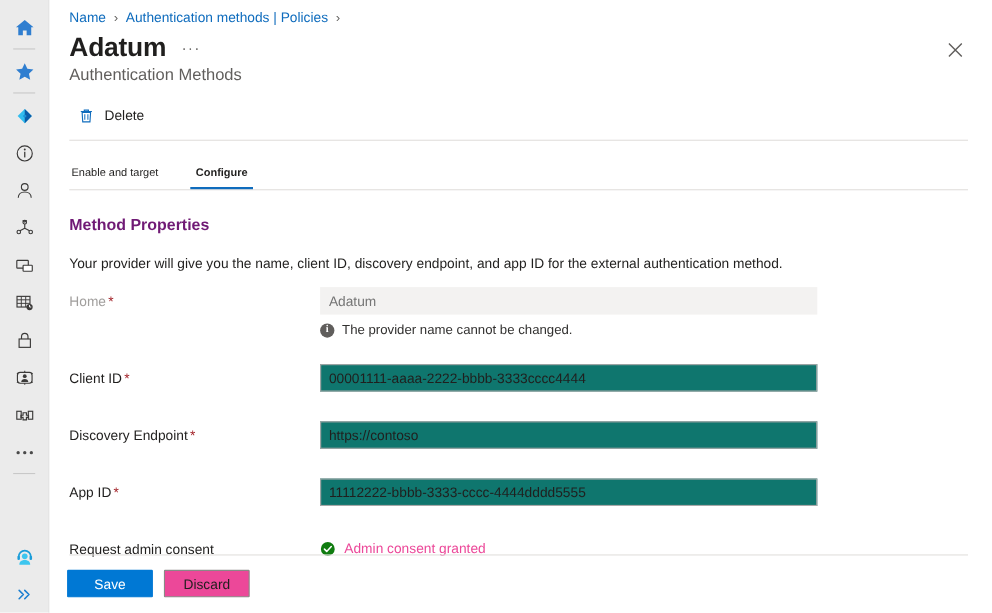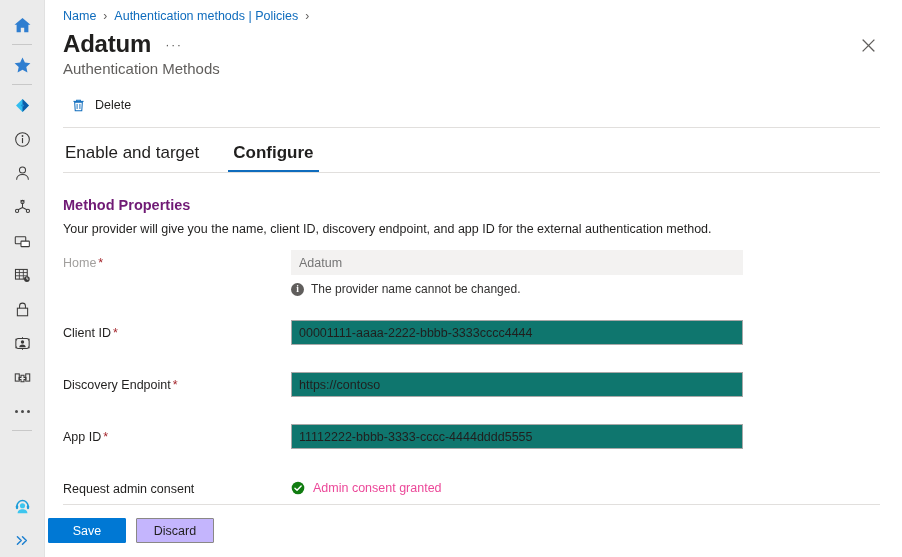--- a/index.html
+++ b/index.html
@@ -79,37 +79,37 @@
   }
 
   .hr-full {
     height: 1px; background: #e1dfdd;
     margin: 6px 22px 0 0;
   }
 
   
   .tabs { display: flex; align-items: flex-end; height: 38px; margin-top: 6px; }
   .tab {
-    font-size: 17px; color: #201f1e;
+    font-size: 10px; color: #201f1e;
     padding: 0 2px 9px 2px; margin-right: 30px;
     cursor: pointer; position: relative;
   }
   .tab.active { font-weight: bold; }
   .tab.active::after {
     content: ""; position: absolute; left: -3px; right: -3px; bottom: 0;
     height: 2px; background: #0f6cbd;
   }
   .tabs-underline { height: 1px; background: #e1dfdd; margin: 0 22px 0 0; }
 
   
   .section-title {
     font-size: 14.5px; font-weight: bold; color: #701a75;
     margin-top: 24px;
   }
-  .section-desc { font-size: 12.5px; color: #201f1e; margin-top: 9px; }
+  .section-desc { font-size: 12.5px; color: #201f1e; margin-top: 20px; }
 
   
   .form { margin-top: 14px; }
   .row { display: flex; align-items: flex-start; min-height: 30px; }
   .row-label {
     width: 228px; flex: 0 0 228px;
     font-size: 12.5px; color: #201f1e;
     padding-top: 6px;
   }
   .row-label.dim { color: #a19f9d; }
@@ -145,31 +145,31 @@
     display: flex; align-items: flex-end; gap: 8px;
     font-size: 12.5px; color: #ec4899; padding-top: 5px;
   }
 
   
   .footer-sep {
     position: absolute; left: 18px; right: 22px; bottom: 52px;
     height: 1px; background: #e1dfdd;
   }
   .footer {
-    position: absolute; left: 3px; bottom: 14px;
+    position: absolute; left: 16px; bottom: 14px;
     display: flex; gap: 10px;
   }
   .btn {
     height: 25px; min-width: 78px; padding: 0 14px;
     font-size: 12.5px; font-family: "Liberation Sans", sans-serif;
     display: flex; align-items: center; justify-content: center;
     cursor: pointer; border-radius: 1px;
   }
   .btn-primary { background: #0078d4; color: #fff; border: 1px solid #0078d4; }
-  .btn-secondary { background: #c4b5fd; color: #201f1e; border: 1px solid #8a8886; }
+  .btn-secondary { background: #ec4899; color: #201f1e; border: 1px solid #8a8886; }
 
   .gap-24 { height: 24px; }
   .gap-22 { height: 22px; }
 </style>
 </head>
 <body>
 
 <div id="app">
 
   <div class="rail">

